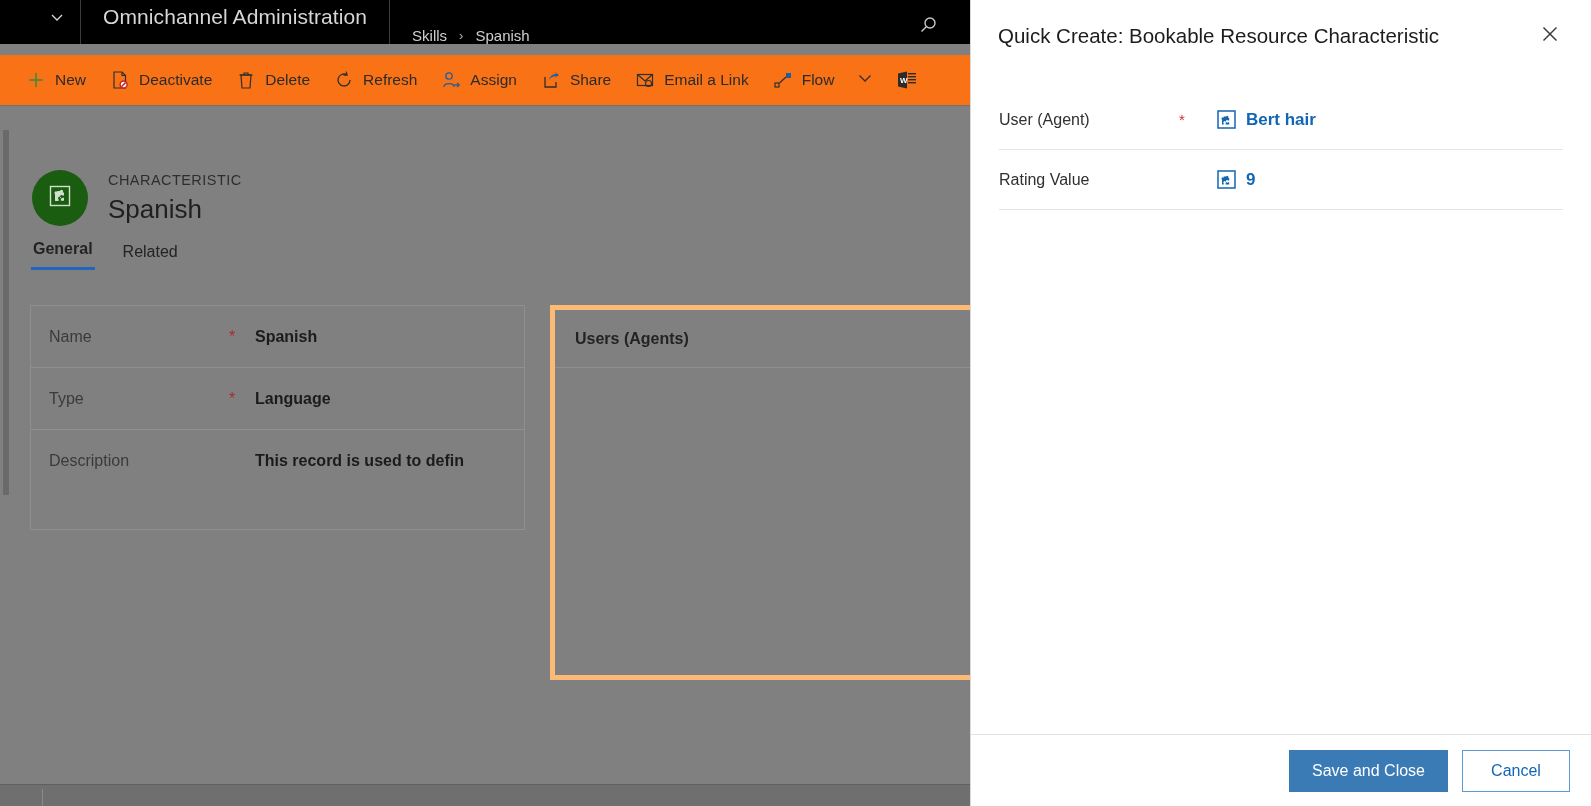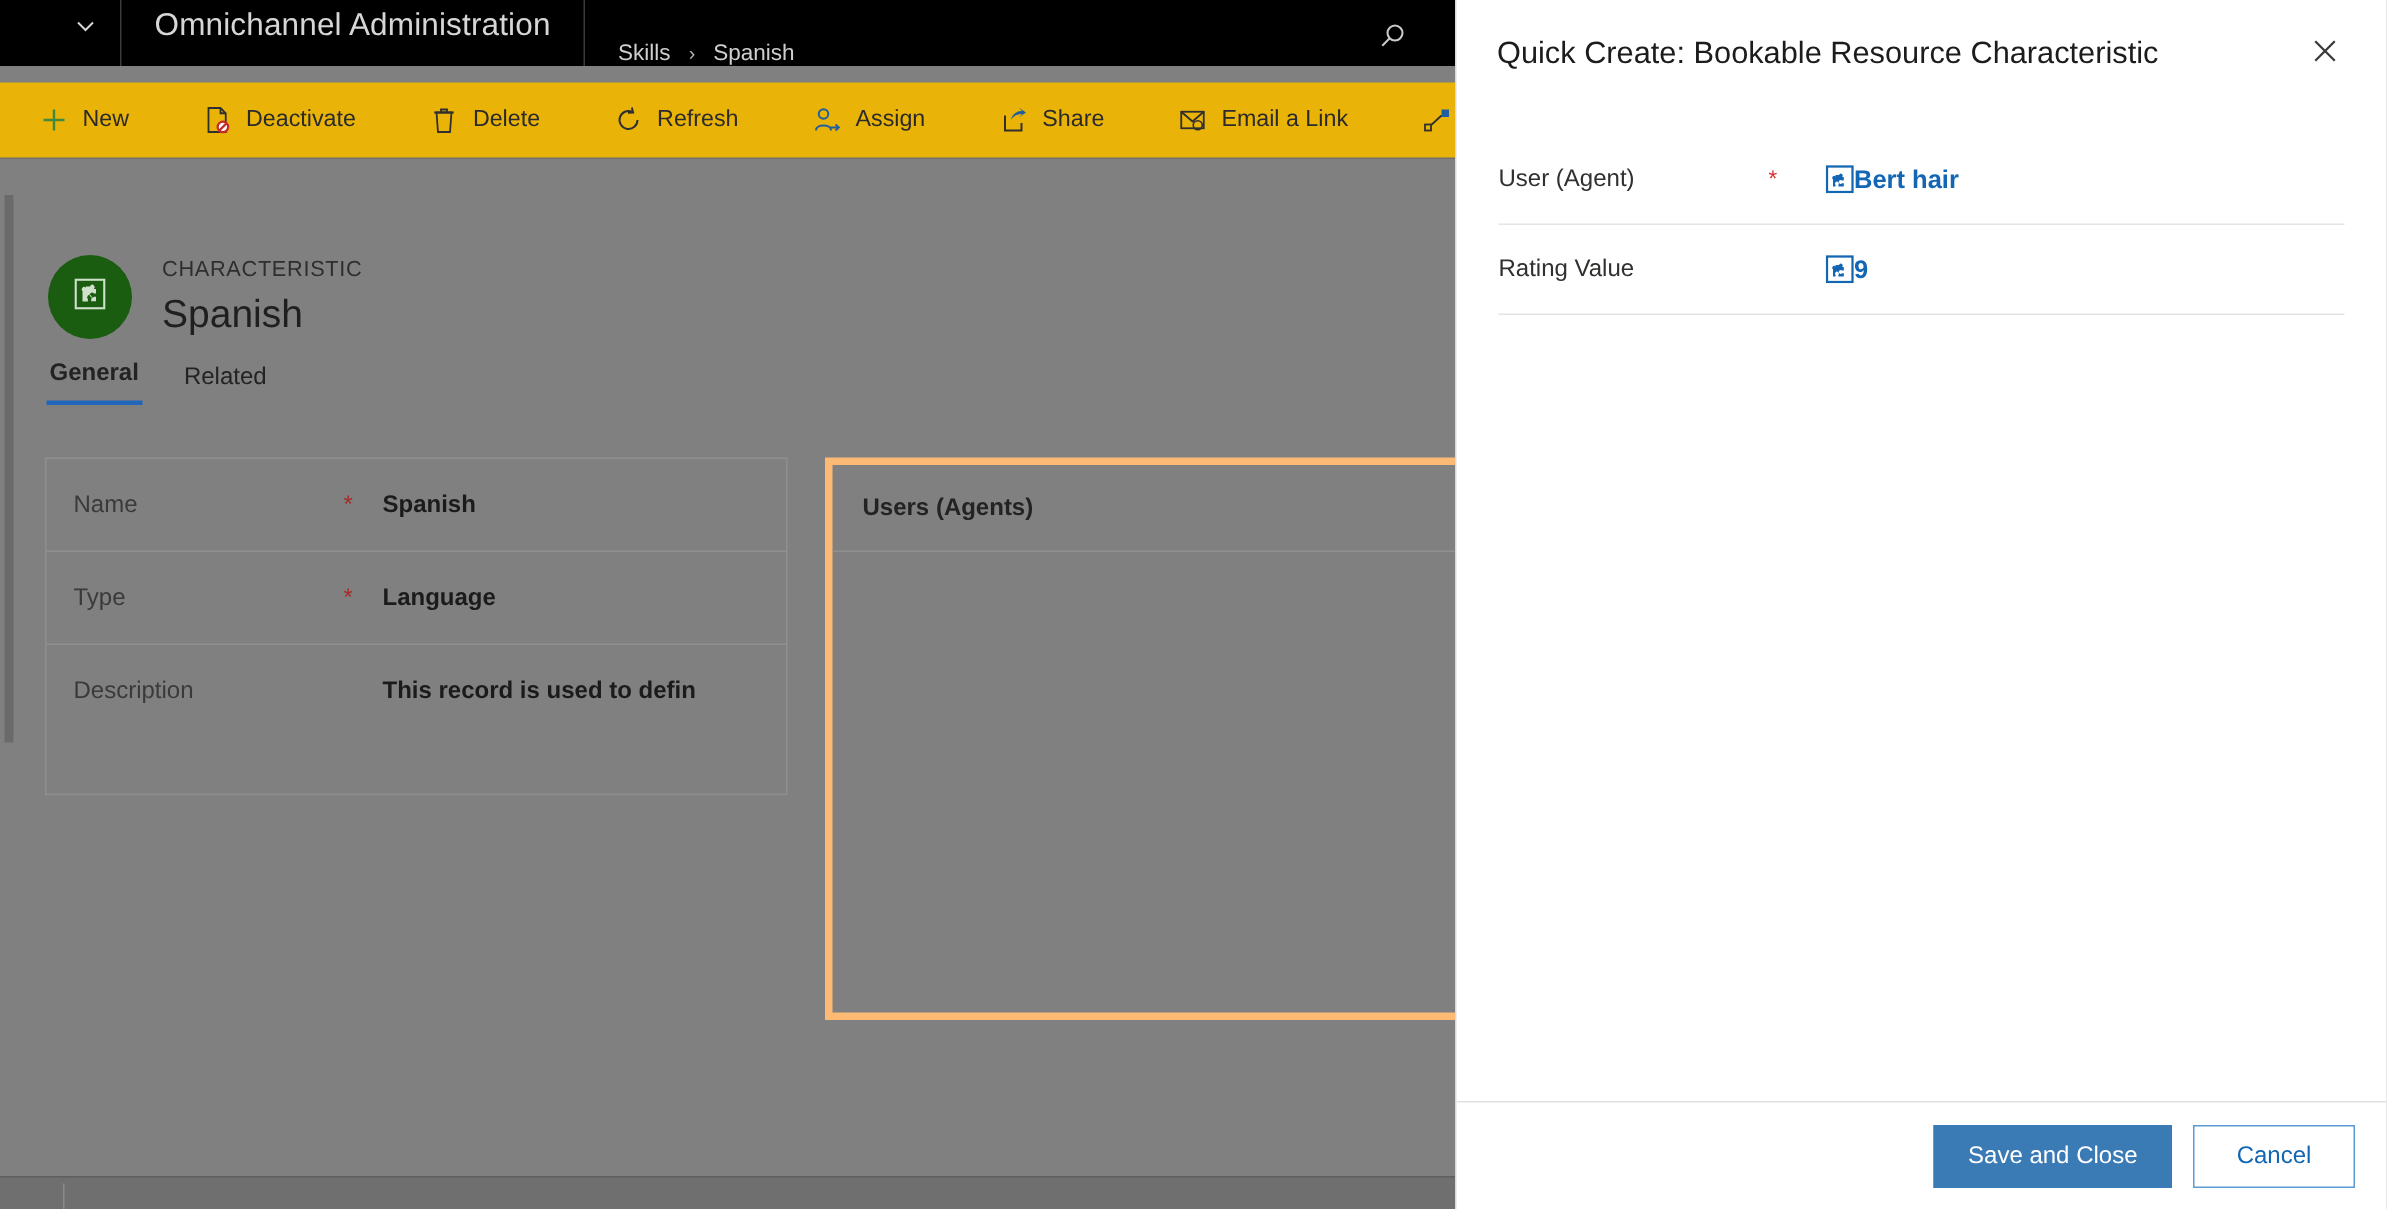--- a/index.html
+++ b/index.html
@@ -51,26 +51,25 @@
   .tb-search {
     position: absolute; right: 22px; top: 0;
     height: 55px; width: 40px;
     display: flex; align-items: center; justify-content: center;
   }
 
   
   .cmdbar {
     position: absolute; left: 0; top: 55px;
     width: 970px; height: 51px;
-    background: #eab308;
+    background: #f97316;
     border-bottom: 1px solid #717171;
     display: flex; align-items: center;
     padding-left: 14px;
     overflow: hidden;
-    gap: 25px;
   }
   .cmd {
     display: flex; align-items: center; gap: 9px;
     height: 51px; padding: 0 12px;
     font-size: 15.5px; color: #2b2b2b;
     white-space: nowrap;
     cursor: default;
   }
   .cmd .ci { width: 20px; height: 20px; display: flex; align-items: center; justify-content: center; }
   .cmd-caret { padding: 0 10px; display:flex; align-items:center; height:51px; }
@@ -197,21 +196,21 @@
     cursor: pointer;
   }
   .panel-body { padding: 18px 28px 0 28px; }
   .q-row {
     display: flex; align-items: center;
     height: 60px;
     border-bottom: 1px solid #e4e4e4;
   }
   .q-label { width: 180px; font-size: 16px; color: #30302f; white-space: nowrap; }
   .q-req { width: 38px; color: #d32f2f; font-size: 15px; line-height: 10px; }
-  .q-value { display: flex; }
+  .q-value { display: flex; gap: 10px; }
   .q-icon { width: 19px; height: 19px; display: block; }
   .q-text { font-size: 17px; color: #1266b3; font-weight: bold; white-space: nowrap; }
 
   .panel-footer {
     position: absolute; left: 0; bottom: 0;
     width: 621px; height: 72px;
     border-top: 1px solid #e1e1e1;
     display: flex; align-items: center; justify-content: flex-end;
     gap: 14px; padding-right: 22px;
   }

